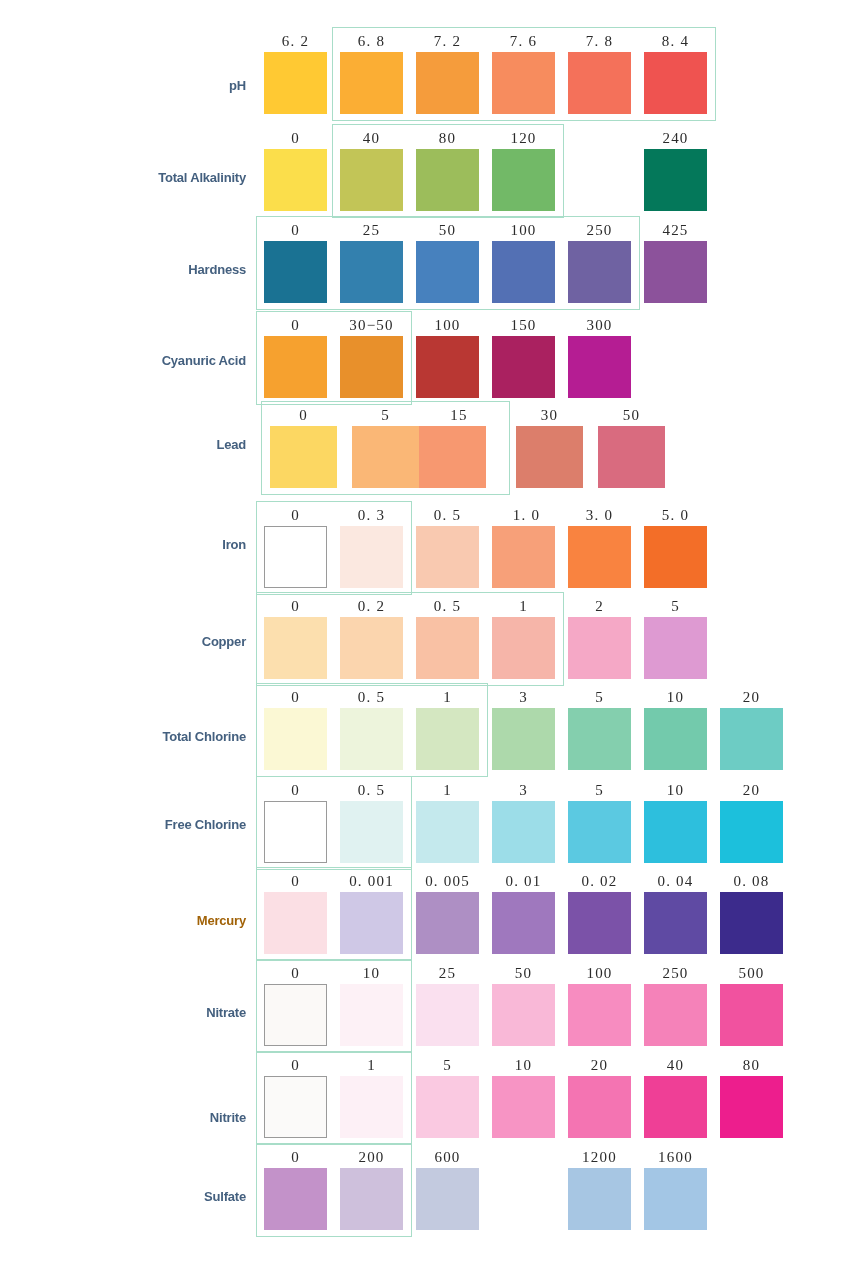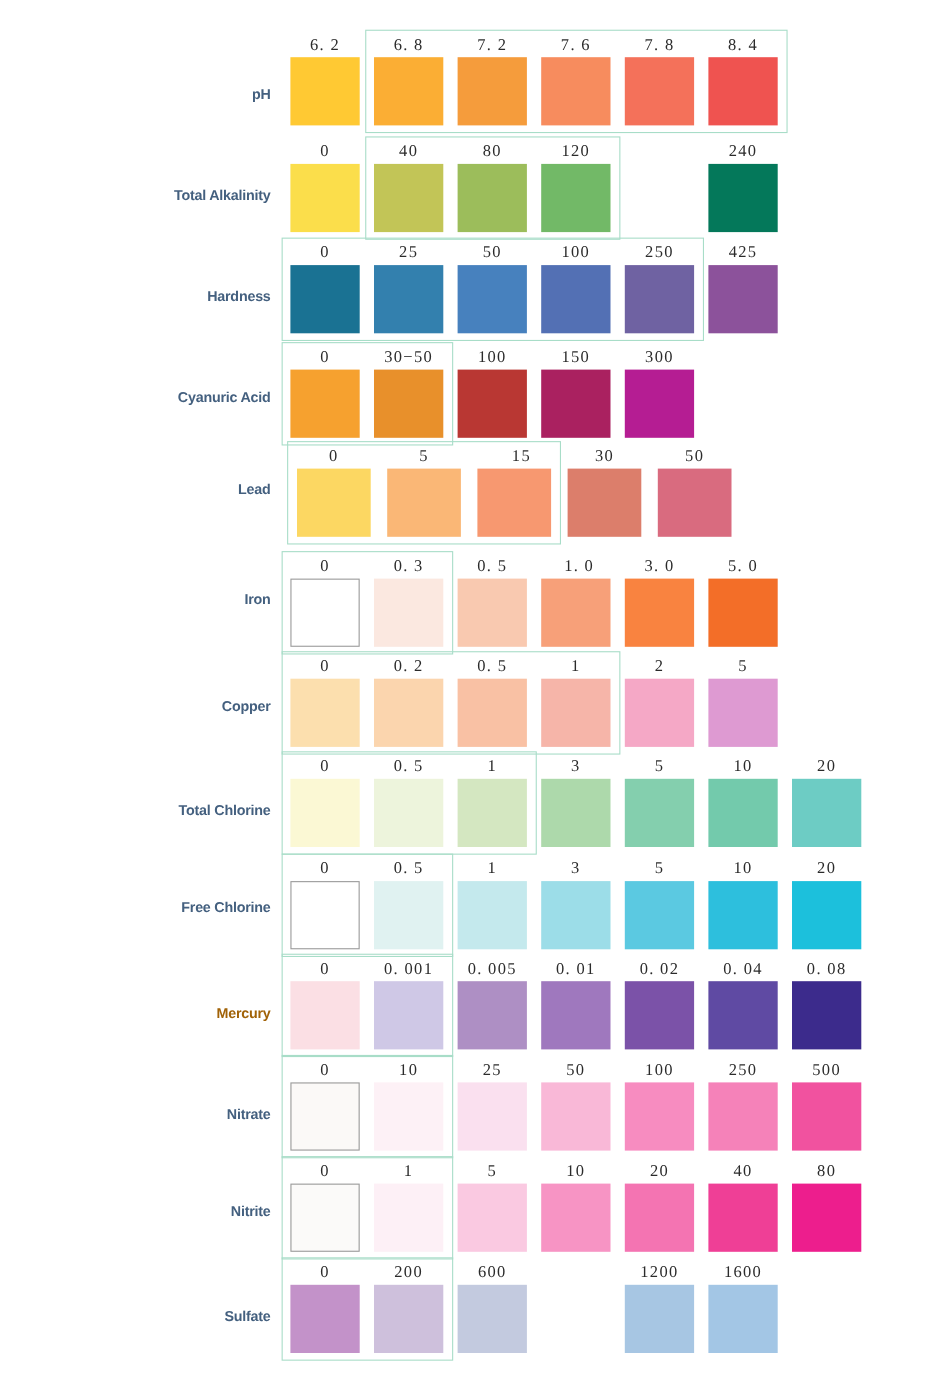--- a/index.html
+++ b/index.html
@@ -200,21 +200,21 @@
       <div class="strip" style="left: 270px; top: 0px; width: 395px; height: 82px;">
         <div class="highlight-box" style="left: -9px; top: -5px; width: 249px; height: 94px; border-color: rgb(168, 221, 200);"></div>
         <div class="cell" style="left: 0px; width: 67px; height: 82px;">
           <div class="cell-value" style="color: rgb(43, 43, 43);">0</div>
           <div class="cell-swatch" style="top: 20px; width: 67px; height: 62px; background: rgb(252, 215, 98);"></div>
         </div>
         <div class="cell" style="left: 82px; width: 67px; height: 82px;">
           <div class="cell-value" style="color: rgb(43, 43, 43);">5</div>
           <div class="cell-swatch" style="top: 20px; width: 67px; height: 62px; background: rgb(250, 183, 118);"></div>
         </div>
-        <div class="cell" style="left: 164px; width: 80px; height: 82px;">
+        <div class="cell" style="left: 149px; width: 80px; height: 82px;">
           <div class="cell-value" style="color: rgb(43, 43, 43);">15</div>
           <div class="cell-swatch" style="top: 20px; width: 67px; height: 62px; background: rgb(247, 152, 112);"></div>
         </div>
         <div class="cell" style="left: 246px; width: 67px; height: 82px;">
           <div class="cell-value" style="color: rgb(43, 43, 43);">30</div>
           <div class="cell-swatch" style="top: 20px; width: 67px; height: 62px; background: rgb(220, 126, 107);"></div>
         </div>
         <div class="cell" style="left: 328px; width: 67px; height: 82px;">
           <div class="cell-value" style="color: rgb(43, 43, 43);">50</div>
           <div class="cell-swatch" style="top: 20px; width: 67px; height: 62px; background: rgb(217, 107, 127);"></div>
@@ -411,21 +411,21 @@
           <div class="cell-value" style="color: rgb(43, 43, 43);">250</div>
           <div class="cell-swatch" style="top: 20px; width: 63px; height: 62px; background: rgb(245, 130, 185);"></div>
         </div>
         <div class="cell" style="left: 456px; width: 63px; height: 82px;">
           <div class="cell-value" style="color: rgb(43, 43, 43);">500</div>
           <div class="cell-swatch" style="top: 20px; width: 63px; height: 62px; background: rgb(241, 82, 159);"></div>
         </div>
       </div>
     </div>
     <div class="row" style="top: 1056px;">
-      <div class="row-label" style="top: 37px; color: rgb(68, 96, 127);">Nitrite</div>
+      <div class="row-label" style="top: 54px; color: rgb(68, 96, 127);">Nitrite</div>
       <div class="strip" style="left: 264px; top: 0px; width: 519px; height: 82px;">
         <div class="highlight-box" style="left: -8px; top: -5px; width: 156px; height: 94px; border-color: rgb(168, 221, 200);"></div>
         <div class="cell" style="left: 0px; width: 63px; height: 82px;">
           <div class="cell-value" style="color: rgb(43, 43, 43);">0</div>
           <div class="cell-swatch outlined" style="top: 20px; width: 63px; height: 62px; background: rgb(251, 250, 249);"></div>
         </div>
         <div class="cell" style="left: 76px; width: 63px; height: 82px;">
           <div class="cell-value" style="color: rgb(43, 43, 43);">1</div>
           <div class="cell-swatch" style="top: 20px; width: 63px; height: 62px; background: rgb(253, 240, 246);"></div>
         </div>

